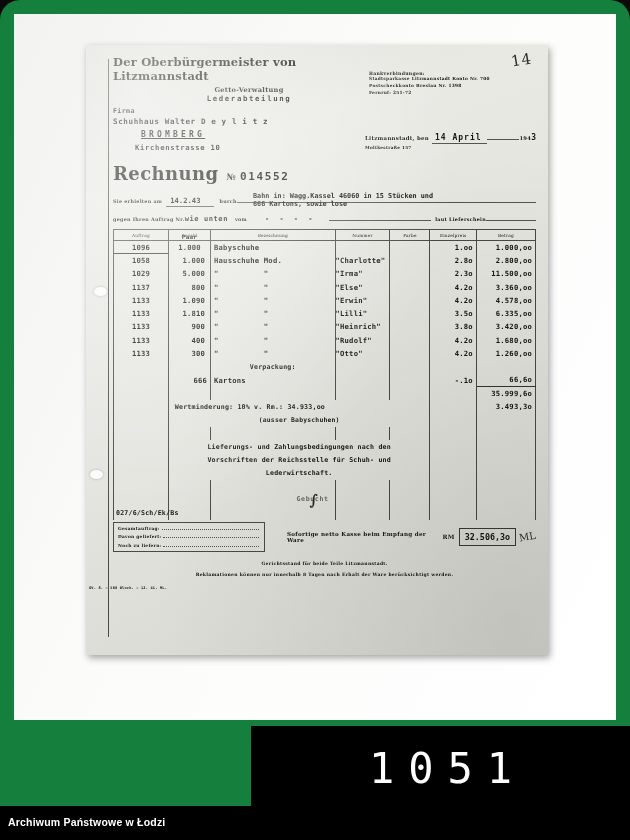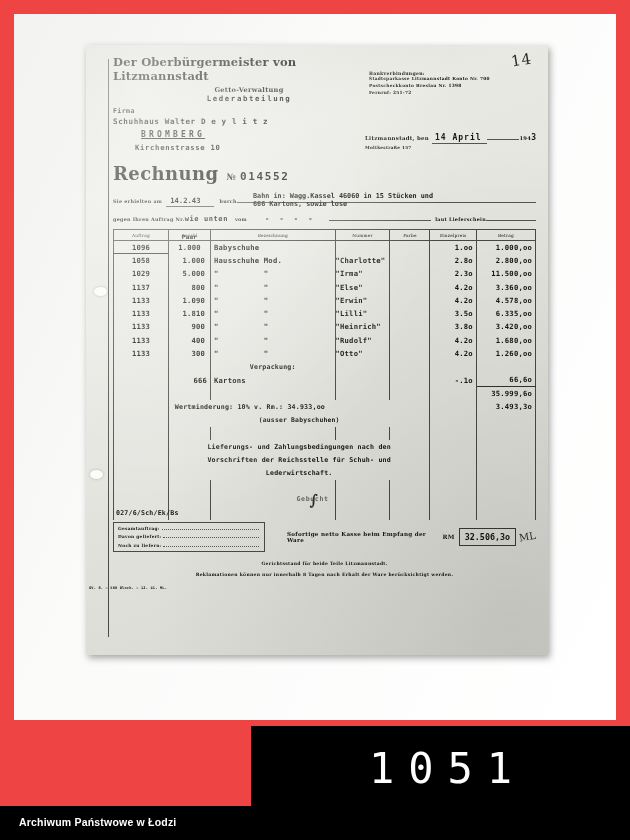--- a/index.html
+++ b/index.html
@@ -2,21 +2,21 @@
 <html><head>
 <meta charset="utf-8">
 <style>
   * { box-sizing: border-box; margin: 0; padding: 0; }
   html, body {
     width: 630px; height: 840px;
     background: #0a0a0a;
     font-family: "Liberation Sans", sans-serif;
     overflow: hidden;
   }
-  #root { position: relative; width: 630px; height: 840px; background: #ef4444; }
+  #root { position: relative; width: 630px; height: 840px; background: #15803d; border-radius: 20px; }
 
   
   .backing {
     position: absolute; left: 14px; top: 14px;
     width: 602px; height: 706px;
     background: #fdfdfd;
   }
   .backing-shade {
     position: absolute; left: 14px; top: 14px;
     width: 602px; height: 706px;
@@ -126,21 +126,21 @@
     position:absolute; left:0; top:0; width:379px; height:84px;
     display:flex; align-items:center; justify-content:center;
     gap:16px;
   }
   .seg{
     font-family:"DejaVu Sans Mono", monospace;
     font-size:42px; color:#fff; letter-spacing:14px;
     padding-left:14px;
   }
   .caption{
-    position:absolute; left:19px; top:816px;
+    position:absolute; left:8px; top:816px;
     font-size:10.5px; font-weight:700; color:#fff;
     letter-spacing:.2px;
   }
   .botbar{ position:absolute; left:0; top:806px; width:630px; height:34px; background:#000; }
 </style>
 </head>
 <body>
 
 <div id="root">
 

